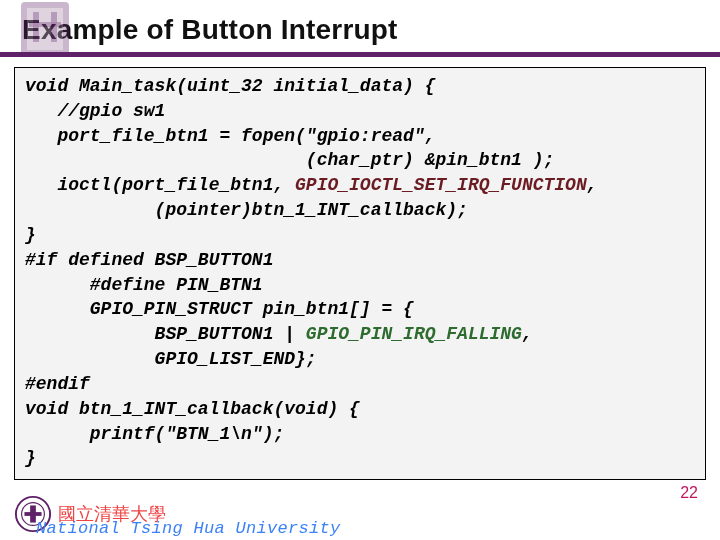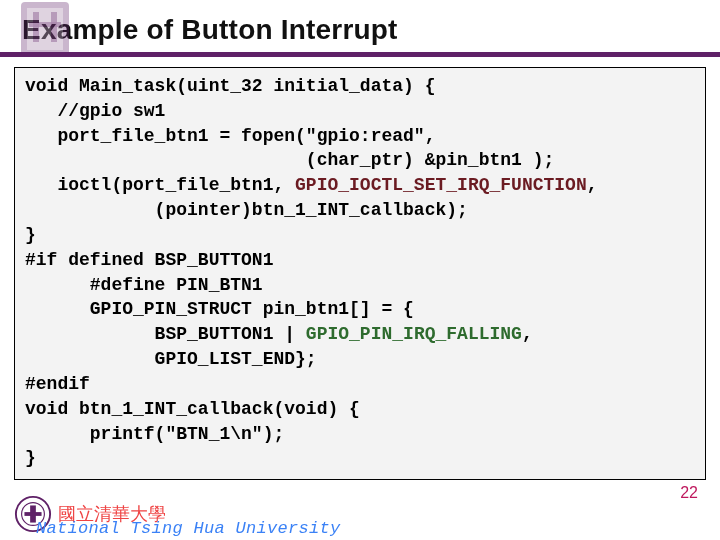--- a/index.html
+++ b/index.html
@@ -42,20 +42,21 @@
     border: 1.5px solid #000;
     background: #f3f3f3;
     padding: 6px 10px 8px 10px;
     font-family: "Courier New", Courier, monospace;
     font-weight: 700;
     font-size: 18px;
     line-height: 1.38;
     color: #000;
     white-space: pre;
     overflow: hidden;
+    font-style: italic;
   }
   .code-box .kw-em { color: #6b1b22; }
   .code-box .const { color: #2e6b2e; }
   .footer {
     position: absolute;
     left: 0;
     right: 0;
     bottom: 0;
     height: 52px;
     display: flex;

